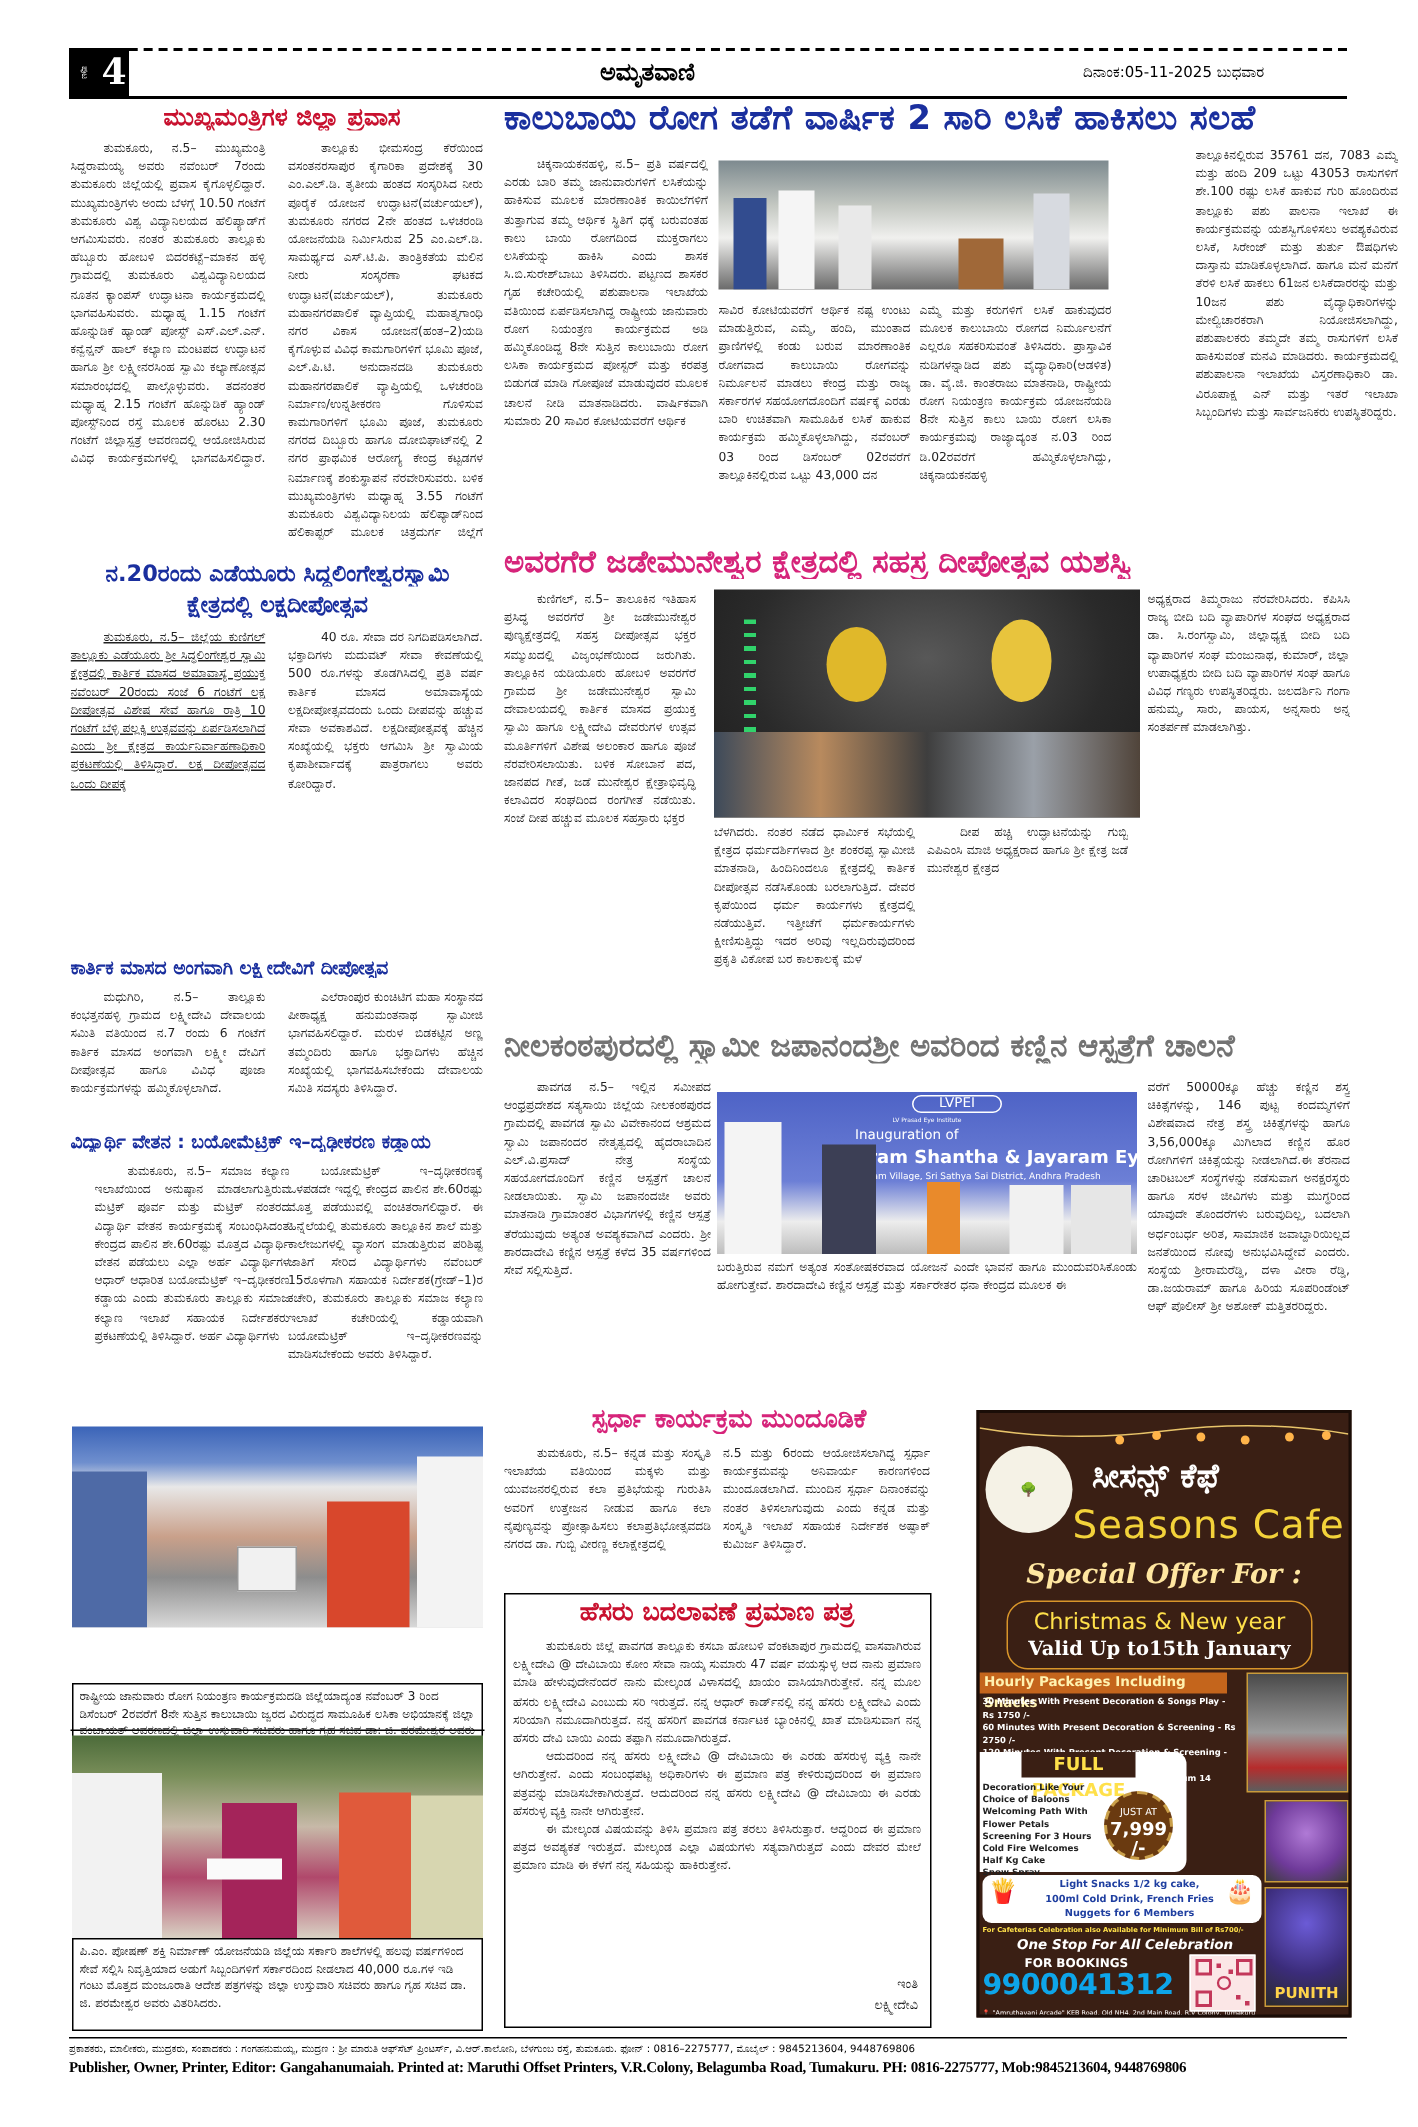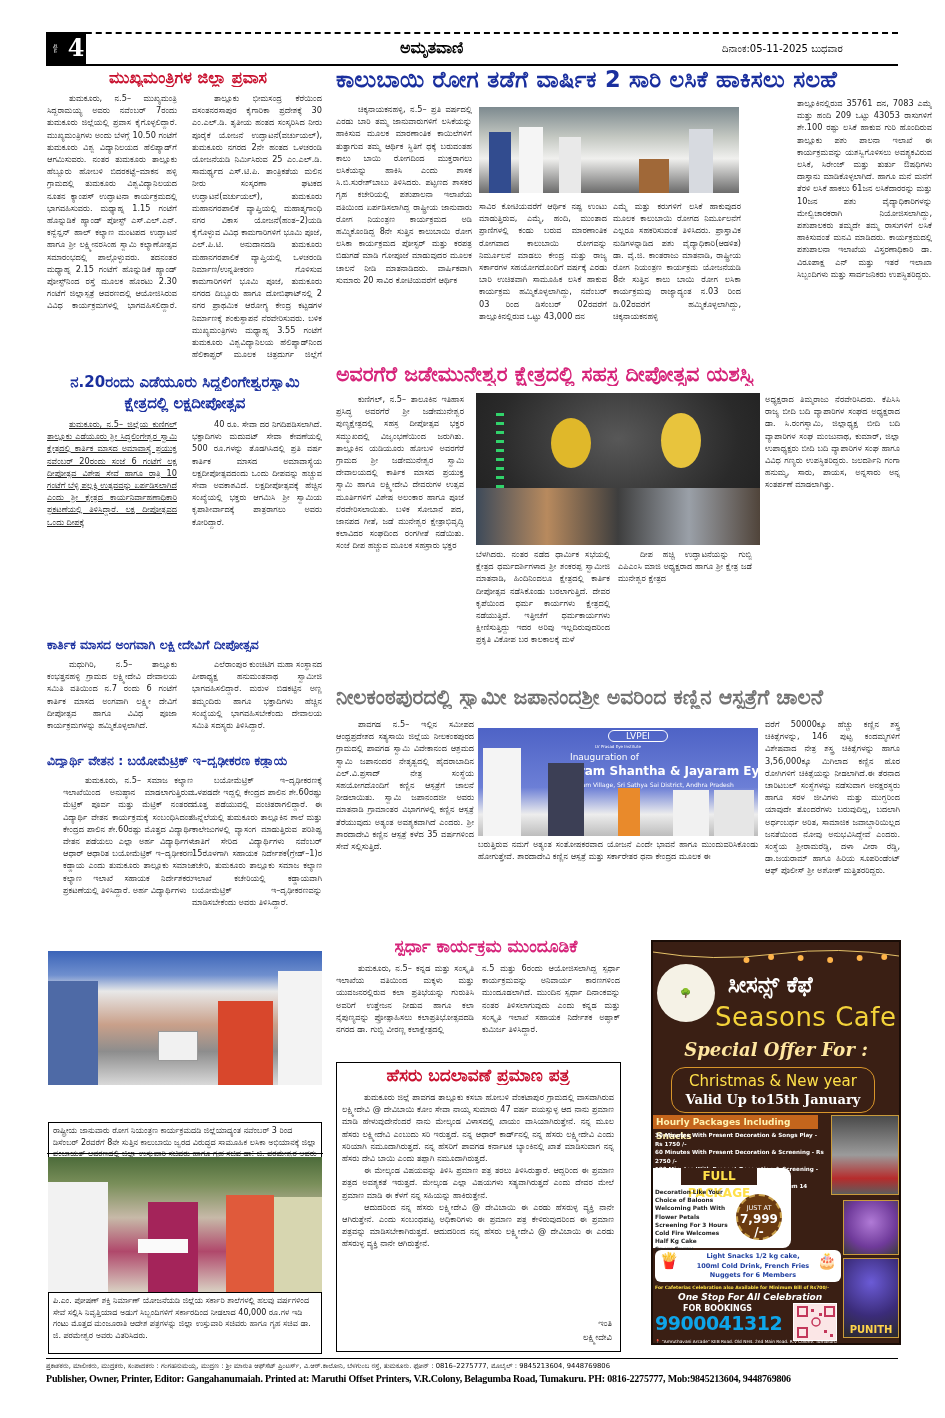--- a/index.html
+++ b/index.html
@@ -193,22 +193,22 @@
     <p>ತುಮಕೂರು, ನ.5– ಕನ್ನಡ ಮತ್ತು ಸಂಸ್ಕೃತಿ ಇಲಾಖೆಯ ವತಿಯಿಂದ ಮಕ್ಕಳು ಮತ್ತು ಯುವಜನರಲ್ಲಿರುವ ಕಲಾ ಪ್ರತಿಭೆಯನ್ನು ಗುರುತಿಸಿ ಅವರಿಗೆ ಉತ್ತೇಜನ ನೀಡುವ ಹಾಗೂ ಕಲಾ ನೈಪುಣ್ಯವನ್ನು ಪ್ರೋತ್ಸಾಹಿಸಲು ಕಲಾಪ್ರತಿಭೋತ್ಸವದಡಿ ನಗರದ ಡಾ. ಗುಬ್ಬಿ ವೀರಣ್ಣ ಕಲಾಕ್ಷೇತ್ರದಲ್ಲಿ</p>
   </div>
 <div class="body-text" style="left:482px; top:962px; width:138px; height:95px;">
     <p style="text-indent:0">ನ.5 ಮತ್ತು 6ರಂದು ಆಯೋಜಿಸಲಾಗಿದ್ದ ಸ್ಪರ್ಧಾ ಕಾರ್ಯಕ್ರಮವನ್ನು ಅನಿವಾರ್ಯ ಕಾರಣಗಳಿಂದ ಮುಂದೂಡಲಾಗಿದೆ. ಮುಂದಿನ ಸ್ಪರ್ಧಾ ದಿನಾಂಕವನ್ನು ನಂತರ ತಿಳಿಸಲಾಗುವುದು ಎಂದು ಕನ್ನಡ ಮತ್ತು ಸಂಸ್ಕೃತಿ ಇಲಾಖೆ ಸಹಾಯಕ ನಿರ್ದೇಶಕ ಅಷ್ಫಾಕ್ ಕುಮಿರ್ಜ ತಿಳಿಸಿದ್ದಾರೆ.</p>
   </div>
 
 <div class="box" style="left:336px; top:1062px; width:285px; height:290px;">
   <div class="headline hl-red" style="left:0; top:3px; width:282px; font-size:17px; text-align:center;">ಹೆಸರು ಬದಲಾವಣೆ ಪ್ರಮಾಣ ಪತ್ರ</div>
   <div class="body-text" style="left:5px; top:28px; width:272px; height:225px;">
     <p>ತುಮಕೂರು ಜಿಲ್ಲೆ ಪಾವಗಡ ತಾಲ್ಲೂಕು ಕಸಬಾ ಹೋಬಳಿ ವೆಂಕಟಾಪುರ ಗ್ರಾಮದಲ್ಲಿ ವಾಸವಾಗಿರುವ ಲಕ್ಷ್ಮೀದೇವಿ @ ದೇವಿಬಾಯಿ ಕೋಂ ಸೇವಾ ನಾಯ್ಕ ಸುಮಾರು 47 ವರ್ಷ ವಯಸ್ಸುಳ್ಳ ಆದ ನಾನು ಪ್ರಮಾಣ ಮಾಡಿ ಹೇಳುವುದೇನೆಂದರೆ ನಾನು ಮೇಲ್ಕಂಡ ವಿಳಾಸದಲ್ಲಿ ಖಾಯಂ ವಾಸಿಯಾಗಿರುತ್ತೇನೆ. ನನ್ನ ಮೂಲ ಹೆಸರು ಲಕ್ಷ್ಮೀದೇವಿ ಎಂಬುದು ಸರಿ ಇರುತ್ತದೆ. ನನ್ನ ಆಧಾರ್ ಕಾರ್ಡ್‌ನಲ್ಲಿ ನನ್ನ ಹೆಸರು ಲಕ್ಷ್ಮೀದೇವಿ ಎಂದು ಸರಿಯಾಗಿ ನಮೂದಾಗಿರುತ್ತದೆ. ನನ್ನ ಹೆಸರಿಗೆ ಪಾವಗಡ ಕರ್ನಾಟಕ ಬ್ಯಾಂಕಿನಲ್ಲಿ ಖಾತೆ ಮಾಡಿಸುವಾಗ ನನ್ನ ಹೆಸರು ದೇವಿ ಬಾಯಿ ಎಂದು ತಪ್ಪಾಗಿ ನಮೂದಾಗಿರುತ್ತದೆ.</p>
+    <p>ಆದುದರಿಂದ ನನ್ನ ಹೆಸರು ಲಕ್ಷ್ಮೀದೇವಿ @ ದೇವಿಬಾಯಿ ಈ ಎರಡು ಹೆಸರುಳ್ಳ ವ್ಯಕ್ತಿ ನಾನೇ ಆಗಿರುತ್ತೇನೆ. ಎಂದು ಸಂಬಂಧಪಟ್ಟ ಅಧಿಕಾರಿಗಳು ಈ ಪ್ರಮಾಣ ಪತ್ರ ಕೇಳಿರುವುದರಿಂದ ಈ ಪ್ರಮಾಣ ಪತ್ರವನ್ನು ಮಾಡಿಸಬೇಕಾಗಿರುತ್ತದೆ. ಆದುದರಿಂದ ನನ್ನ ಹೆಸರು ಲಕ್ಷ್ಮೀದೇವಿ @ ದೇವಿಬಾಯಿ ಈ ಎರಡು ಹೆಸರುಳ್ಳ ವ್ಯಕ್ತಿ ನಾನೇ ಆಗಿರುತ್ತೇನೆ.</p>
     <p>ಈ ಮೇಲ್ಕಂಡ ವಿಷಯವನ್ನು ತಿಳಿಸಿ ಪ್ರಮಾಣ ಪತ್ರ ತರಲು ತಿಳಿಸಿರುತ್ತಾರೆ. ಆದ್ದರಿಂದ ಈ ಪ್ರಮಾಣ ಪತ್ರದ ಅವಶ್ಯಕತೆ ಇರುತ್ತದೆ. ಮೇಲ್ಕಂಡ ಎಲ್ಲಾ ವಿಷಯಗಳು ಸತ್ಯವಾಗಿರುತ್ತದೆ ಎಂದು ದೇವರ ಮೇಲೆ ಪ್ರಮಾಣ ಮಾಡಿ ಈ ಕೆಳಗೆ ನನ್ನ ಸಹಿಯನ್ನು ಹಾಕಿರುತ್ತೇನೆ.</p>
-    <p>ಆದುದರಿಂದ ನನ್ನ ಹೆಸರು ಲಕ್ಷ್ಮೀದೇವಿ @ ದೇವಿಬಾಯಿ ಈ ಎರಡು ಹೆಸರುಳ್ಳ ವ್ಯಕ್ತಿ ನಾನೇ ಆಗಿರುತ್ತೇನೆ. ಎಂದು ಸಂಬಂಧಪಟ್ಟ ಅಧಿಕಾರಿಗಳು ಈ ಪ್ರಮಾಣ ಪತ್ರ ಕೇಳಿರುವುದರಿಂದ ಈ ಪ್ರಮಾಣ ಪತ್ರವನ್ನು ಮಾಡಿಸಬೇಕಾಗಿರುತ್ತದೆ. ಆದುದರಿಂದ ನನ್ನ ಹೆಸರು ಲಕ್ಷ್ಮೀದೇವಿ @ ದೇವಿಬಾಯಿ ಈ ಎರಡು ಹೆಸರುಳ್ಳ ವ್ಯಕ್ತಿ ನಾನೇ ಆಗಿರುತ್ತೇನೆ.</p>
   </div>
   <div class="abs" style="right:8px; top:255px; font-size:8.5px;">ಇಂತಿ</div>
   <div class="abs" style="right:8px; top:269px; font-size:8.5px;">ಲಕ್ಷ್ಮೀದೇವಿ</div>
 </div>
 
 <div class="ad">
   <svg class="lights" viewBox="0 0 250 20" preserveAspectRatio="none">
     <path d="M0 4 Q60 14 125 6 T250 8" stroke="#e8c46a" stroke-width="1" fill="none"></path>
     <circle cx="95" cy="12" r="3" fill="#ffb44a"></circle>
       <circle cx="120" cy="9" r="3" fill="#ffb44a"></circle>

